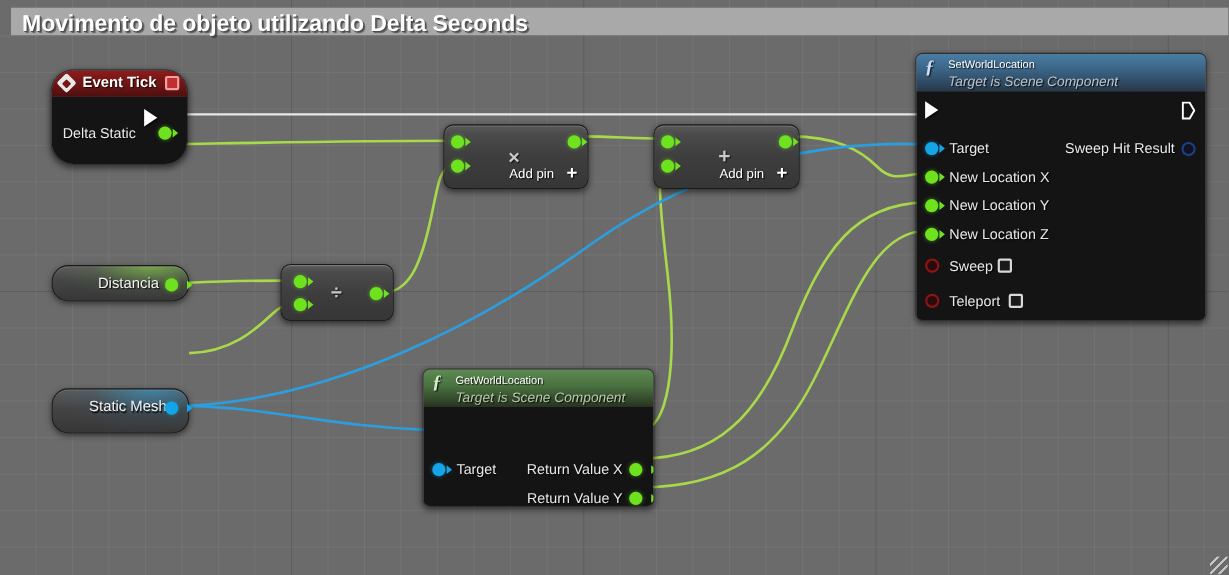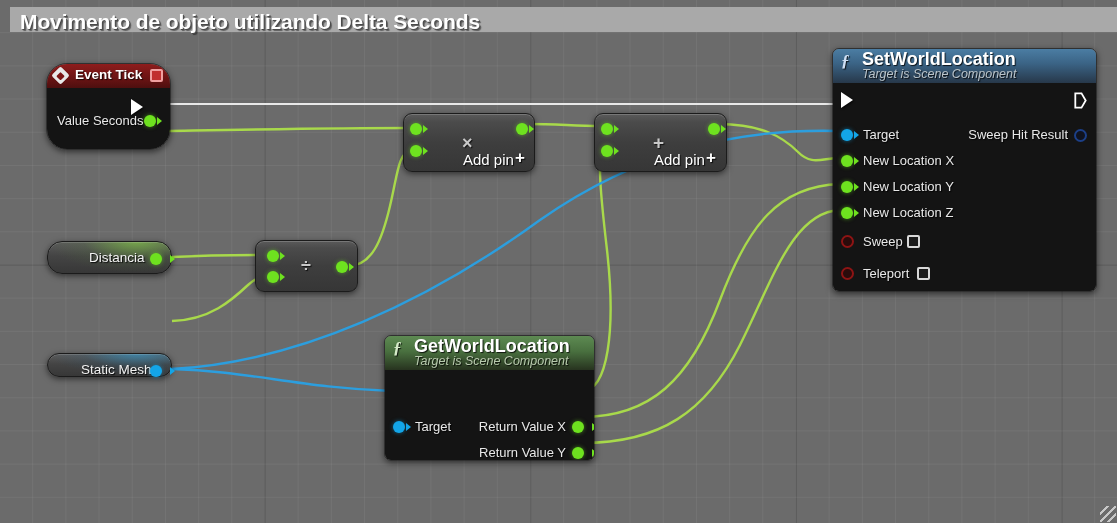--- a/index.html
+++ b/index.html
@@ -61,22 +61,22 @@
     overflow: hidden;
     border: 1px solid rgba(0,0,0,0.55);
   }
   .node-header {
     position: relative;
     height: 34px;
     box-sizing: border-box;
     padding: 3px 8px 0 8px;
   }
   .node-title {
-    font-size: 18px;
-    font-weight: bold;
+    font-size: 10px;
+    font-weight: normal;
     color: #ffffff;
     text-shadow: 1px 1px 1px rgba(0,0,0,0.8);
     line-height: 15px;
     white-space: nowrap;
   }
   .node-sub {
     font-size: 12.5px;
     font-style: italic;
     color: #b9c3c9;
     text-shadow: 1px 1px 1px rgba(0,0,0,0.8);
@@ -159,21 +159,21 @@
   }
   .math-op {
     position: absolute;
     color: #c9c9c9;
     font-weight: bold;
     text-shadow: 1px 1px 1px rgba(0,0,0,0.7);
     line-height: 1;
   }
   .addpin-label {
     position: absolute;
-    font-size: 15px;
+    font-size: 12px;
     color: #ffffff;
     text-shadow: 1px 1px 1px rgba(0,0,0,0.85);
     white-space: nowrap;
   }
   .addpin-plus {
     position: absolute;
     color: #ffffff;
     font-size: 17px;
     font-weight: bold;
     line-height: 1;
@@ -295,21 +295,21 @@
   </div>
 
   <div class="node" style="left:46px; top:63px; width:125px; height:87px;border-radius:21px;">
     <div class="event-header">
       <span class="event-diamond"></span>
       <span class="event-title">Event Tick</span>
       <span class="event-square"></span>
     </div>
     <div class="node-body" style="height:62px;">
       <span class="exec-filled" style="left:84px; top:11px;"></span>
-      <span class="pin-label" style="left:10px; top:25px;">Value Seconds</span>
+      <span class="pin-label" style="left:10px; top:25px;">Delta Static</span>
       <span class="pin-dot green" style="left:97px; top:27px;"></span>
       <span class="pin-arrow green" style="left:110px; top:29px;"></span>
     </div>
   </div>
 
   <div class="math-node" style="left:403px; top:113px; width:132px; height:59px;">
     <span class="pin-dot green" style="left:6px; top:9px;"></span>
     <span class="pin-arrow green" style="left:19px; top:11px;"></span>
     <span class="pin-dot green" style="left:6px; top:31px;"></span>
     <span class="pin-arrow green" style="left:19px; top:33px;"></span>
@@ -406,21 +406,21 @@
     </div>
   </div>
 
   <div class="var-node green-var" style="left:47px; top:241px; width:125px; height:33px;">
     <span class="var-label" style="left:41px; top:8px;">Distancia</span>
     <span class="pin-dot green" style="right:9px; top:11px;"></span>
     <span class="pin-arrow green" style="right:-4px; top:13px;"></span>
   </div>
 
 
-  <div class="var-node cyan-var" style="left:47px; top:353px; width:125px; height:24px;">
+  <div class="var-node cyan-var" style="left:47px; top:353px; width:125px; height:41px;">
     <span class="var-label" style="left:33px; top:8px;">Static Mesh</span>
     <span class="pin-dot cyan" style="right:9px; top:11px;"></span>
     <span class="pin-arrow cyan" style="right:-4px; top:13px;"></span>
   </div>
 
   <div id="resize-grip"></div>
 
 </div>
 
 </body></html>

